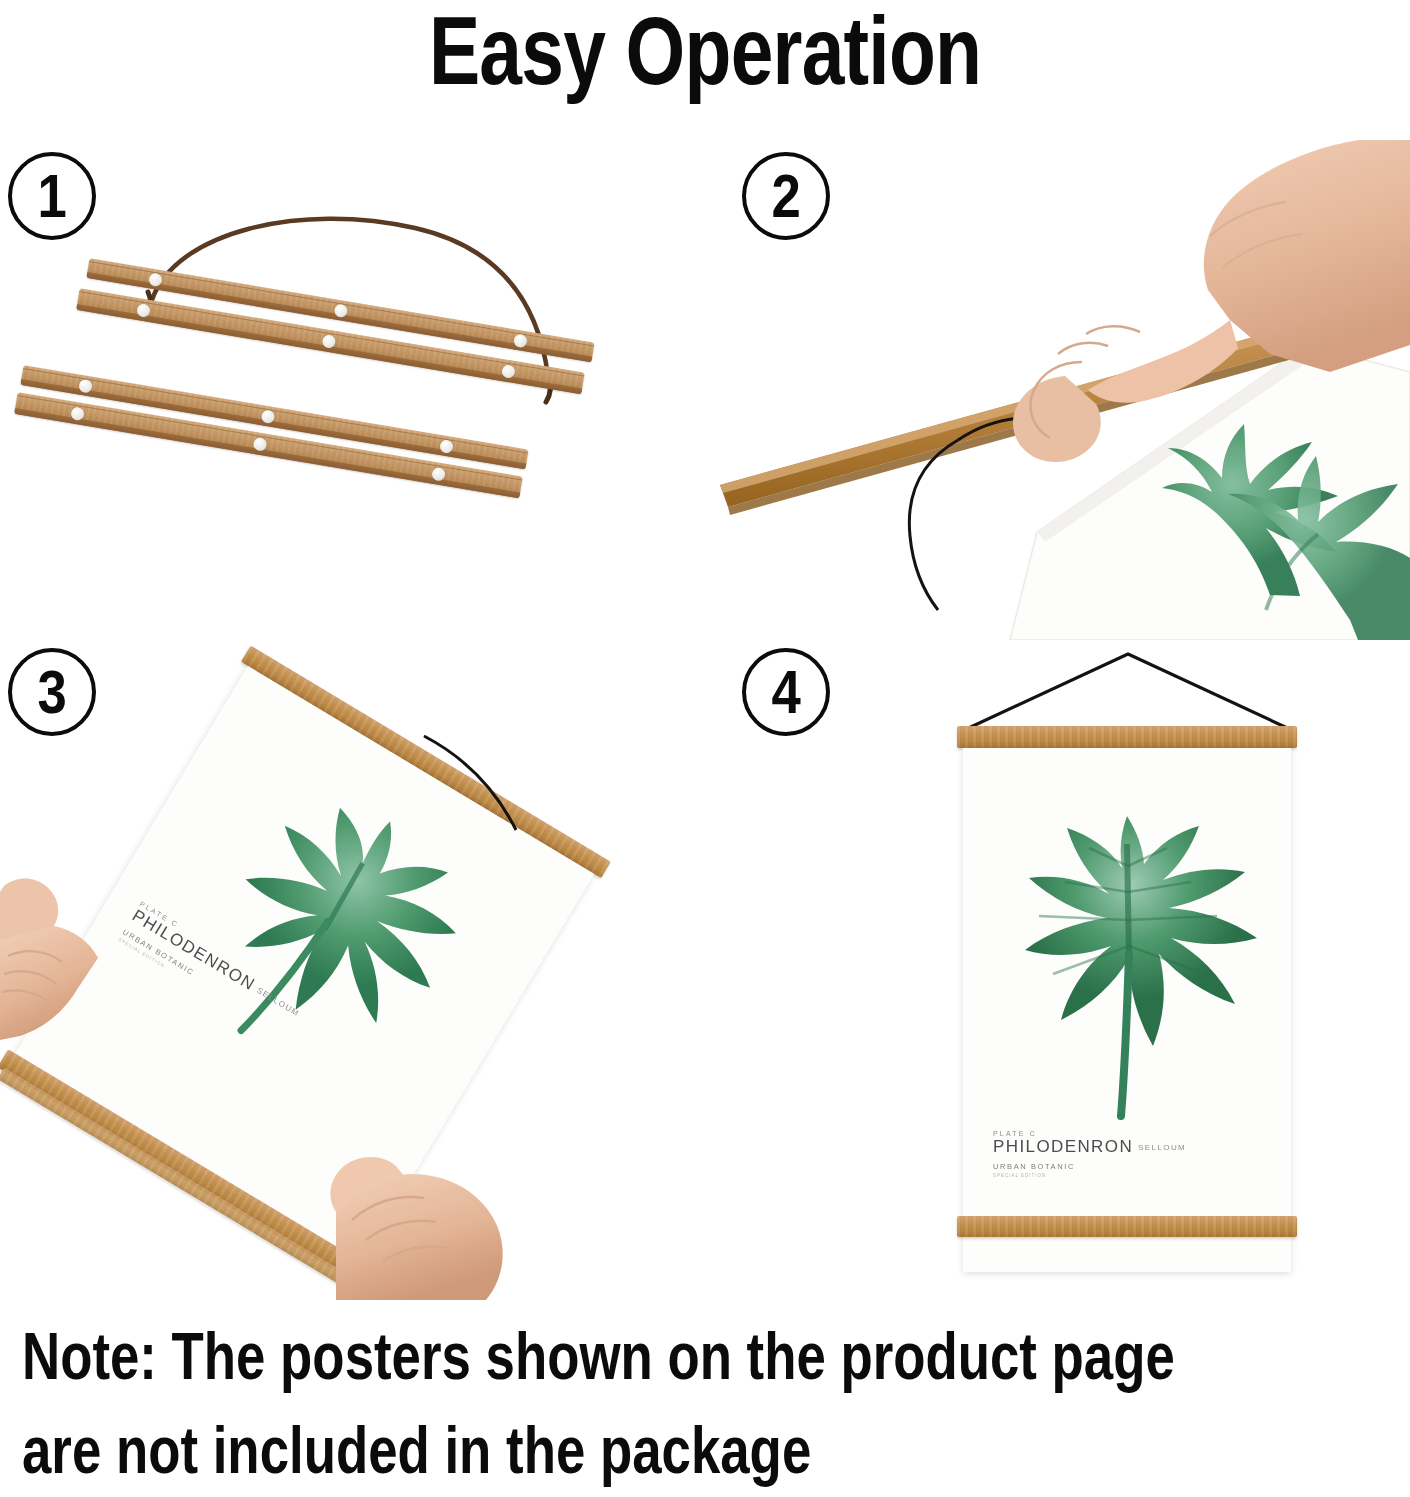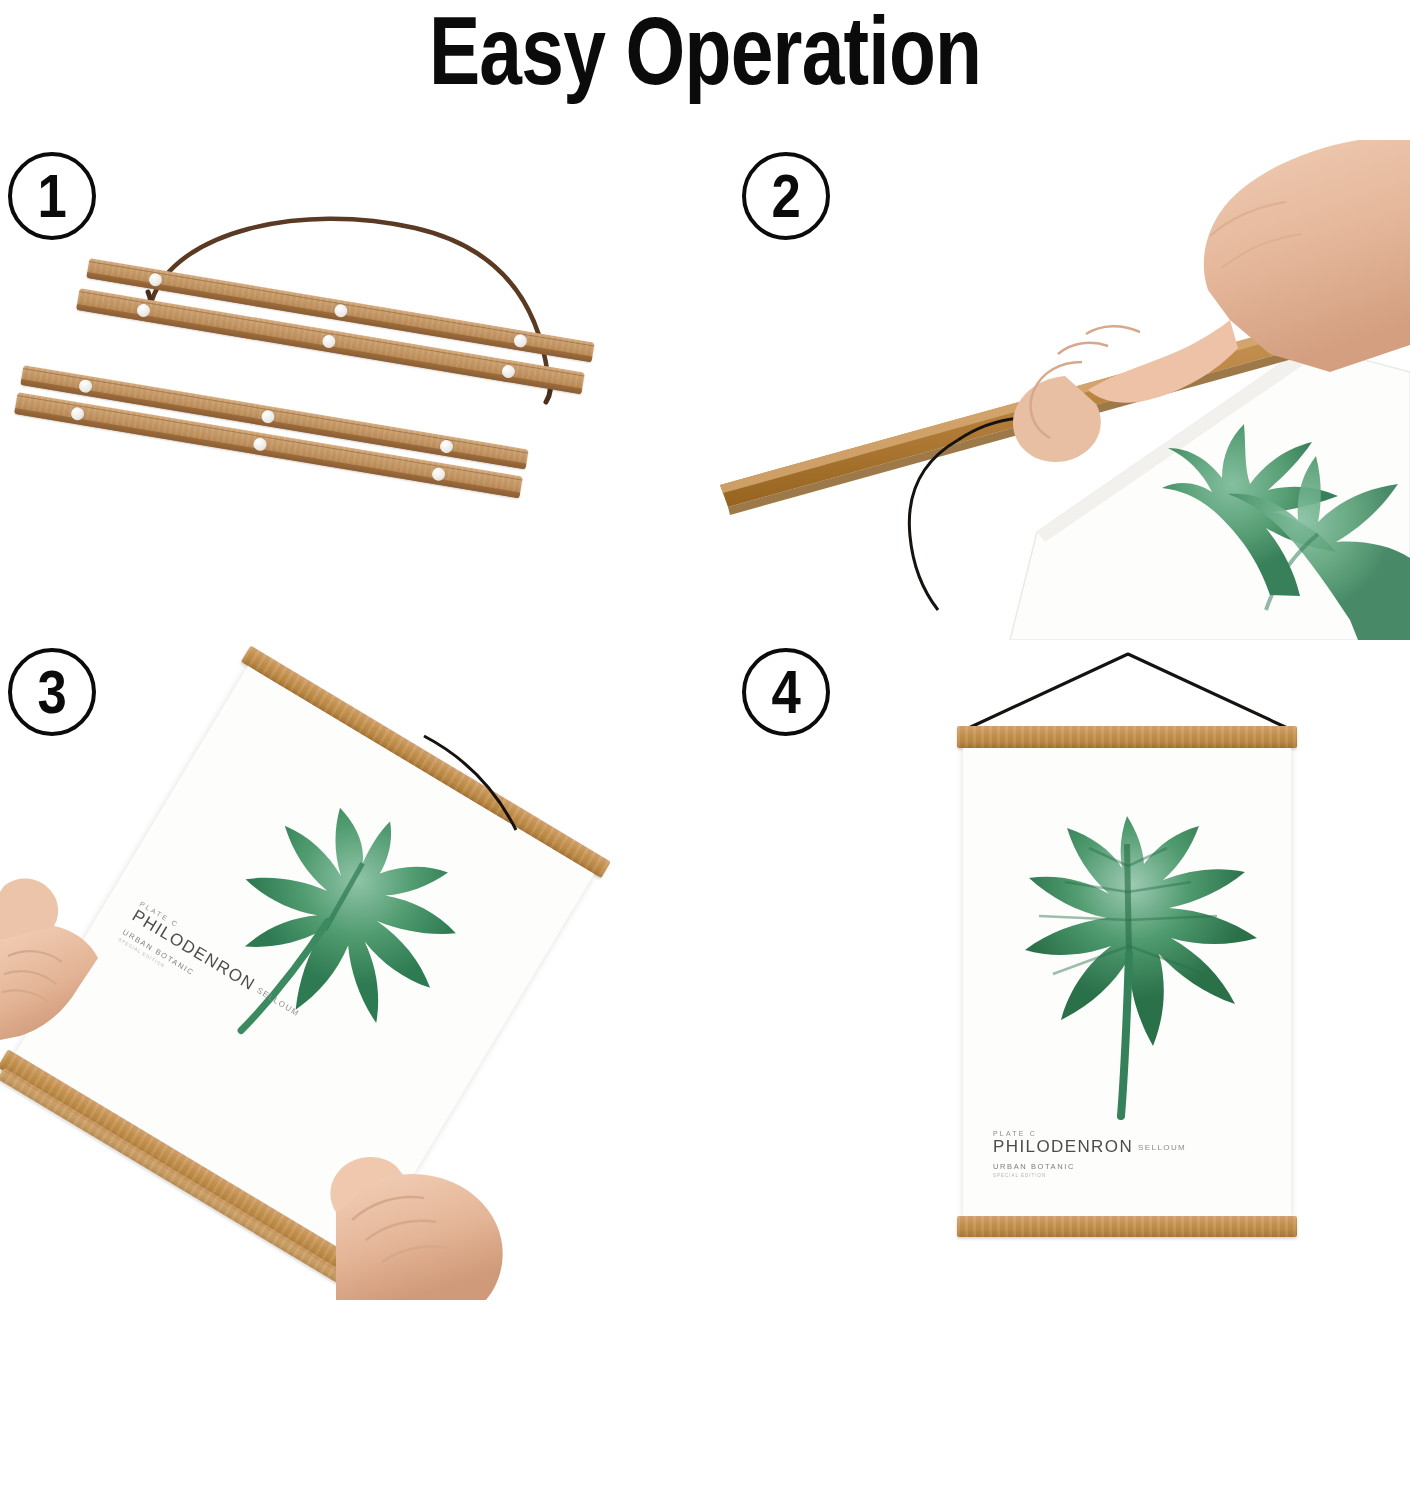--- a/index.html
+++ b/index.html
@@ -288,21 +288,21 @@
   <div class="panel" id="panel4">
 
     <svg width="700" height="660" style="position:absolute;left:0;top:0;">
       <path d="M250,92 L418,14 L586,92" stroke="#16120f" stroke-width="3.2" fill="none" stroke-linejoin="round"></path>
     </svg>
 
     <div style="position:absolute;left:247px;top:86px;width:340px;height:510px;">
       <div class="poster-bar" style="left:0;top:0;width:340px;height:22px;">
           <div class="grain"></div>
         </div>
-      <div class="poster" style="left:6px;top:22px;width:328px;height:468px;">
+      <div class="poster" style="left:6px;top:22px;width:328px;height:524px;">
         <svg width="328" height="468" style="position:absolute;left:0;top:0;">
           <defs>
             <radialGradient id="leafg4" cx="46%" cy="30%">
               <stop offset="0%" stop-color="#9ecbb4"></stop>
                 <stop offset="50%" stop-color="#4f9a6e"></stop>
               <stop offset="100%" stop-color="#2a7049"></stop>
             </radialGradient>
           </defs>
           <g transform="translate(164,196)">
 
@@ -349,14 +349,20 @@
           <span class="ub">URBAN BOTANIC</span>
           <span class="tiny">SPECIAL EDITION</span>
         </div>
       </div>
       <div class="poster-bar" style="left:0;top:490px;width:340px;height:21px;">
           <div class="grain"></div>
         </div>
     </div>
   </div>
 
+  <div style="position:absolute;left:22px;top:1310px;width:1380px;
+              font-family:'Liberation Sans Narrow','Liberation Sans',sans-serif;
+              font-weight:700;font-size:66px;line-height:1.42;color:#0b0b0b;">
+    <div style="transform:scaleX(.80);transform-origin:0 50%;white-space:nowrap;">Note: The posters shown on the product page</div>
+    <div style="transform:scaleX(.80);transform-origin:0 50%;white-space:nowrap;">are not included in the package</div>
+  </div>
 
 </div>
 
 </body></html>

